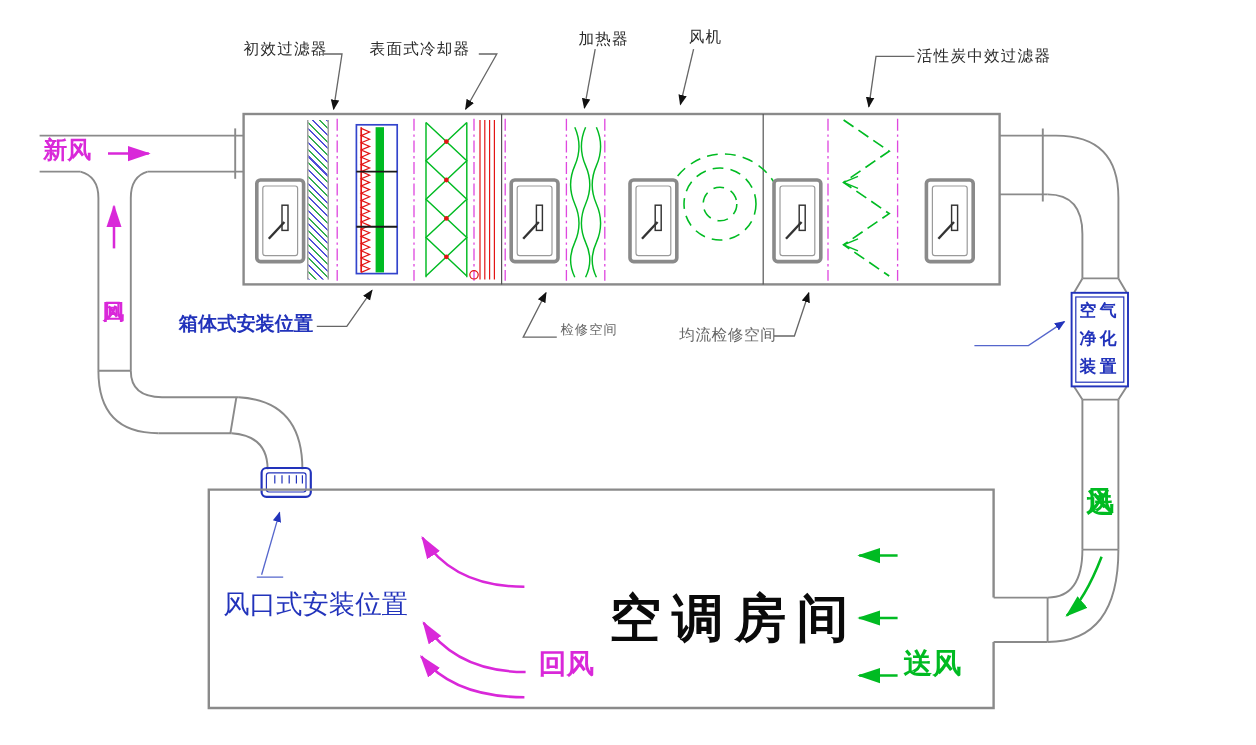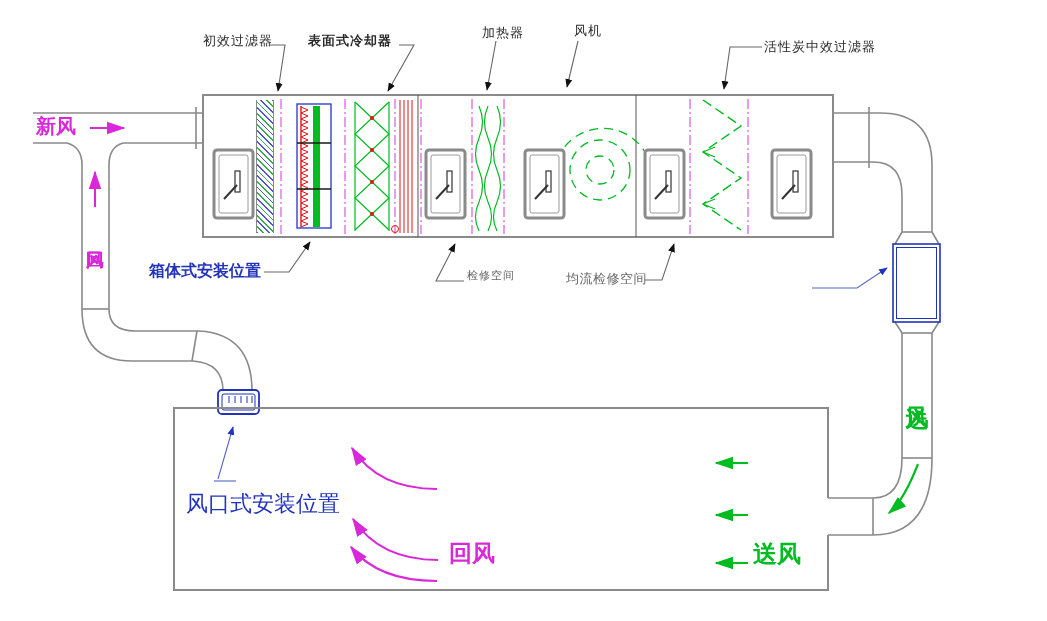--- a/index.html
+++ b/index.html
@@ -243,30 +243,36 @@
       <path class="flow-grn" d="M748,463 L716,463" marker-end="url(#mh-grn)"></path>
       <path class="flow-grn" d="M748,515 L716,515" marker-end="url(#mh-grn)"></path>
       <path class="flow-grn" d="M748,563 L716,563" marker-end="url(#mh-grn)"></path>
       <path class="flow-grn" d="M918,464 Q904,500 889,513" marker-end="url(#mh-grn)"></path>
     </g>
   </svg>
 
   <div class="hatch"></div>
 
   <div class="lbl ink" style="left:203px;top:34px;">初效过滤器</div>
-  <div class="lbl ink" style="left:308px;top:34px;font-weight:bold;">表面式冷却器</div>
+  <div class="lbl ink" style="left:308px;top:34px;">表面式冷却器</div>
   <div class="lbl ink" style="left:482px;top:26px;">加热器</div>
   <div class="lbl ink" style="left:574px;top:24px;">风机</div>
   <div class="lbl ink" style="left:764px;top:40px;">活性炭中效过滤器</div>
 
   <div class="lbl mag" style="left:36px;top:115px;font-size:20px;">新风</div>
   <div class="lbl mag vert" style="left:84px;top:237px;font-size:18px;">回风</div>
 
   <div class="lbl blu-t" style="left:149px;top:262px;font-size:16px;">箱体式安装位置</div>
   <div class="lbl gray" style="left:467px;top:269px;">检修空间</div>
   <div class="lbl gray-sm" style="left:566px;top:272px;">均流检修空间</div>
 
+  <div class="purifier-text">
+    <div>空气</div>
+    <div>净化</div>
+    <div>装置</div>
+  </div>
   <div class="lbl grn-t vert" style="left:904px;top:348px;font-size:23px;">送风</div>
 
   <div class="lbl blu-t" style="left:186px;top:491px;font-size:22px;font-weight:normal;">风口式安装位置</div>
   <div class="lbl mag" style="left:449px;top:540px;font-size:23px;">回风</div>
+  <div class="lbl room-title" style="left:508px;top:492px;">空调房间</div>
   <div class="lbl grn-t" style="left:753px;top:500px;font-size:24px;">送风</div>
 </div>
 
 </body></html>

